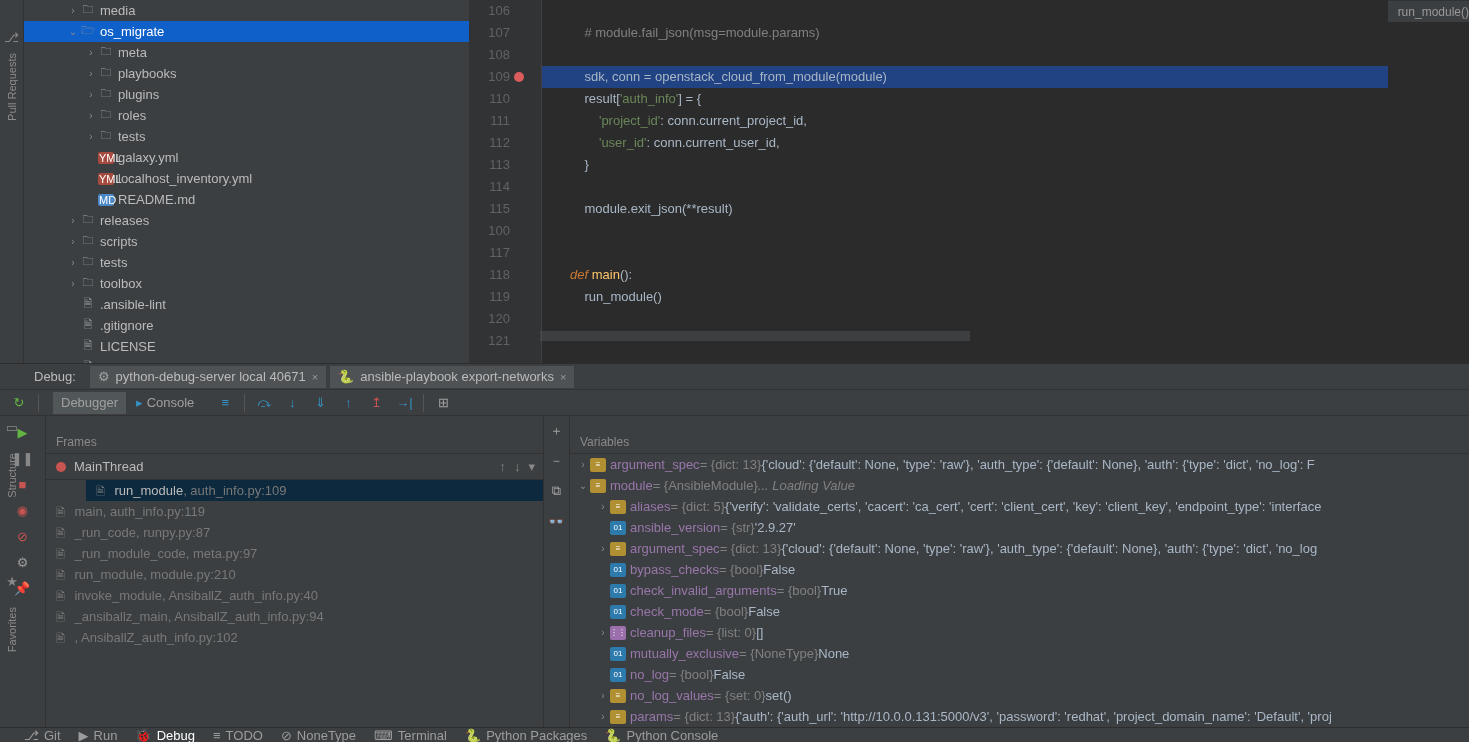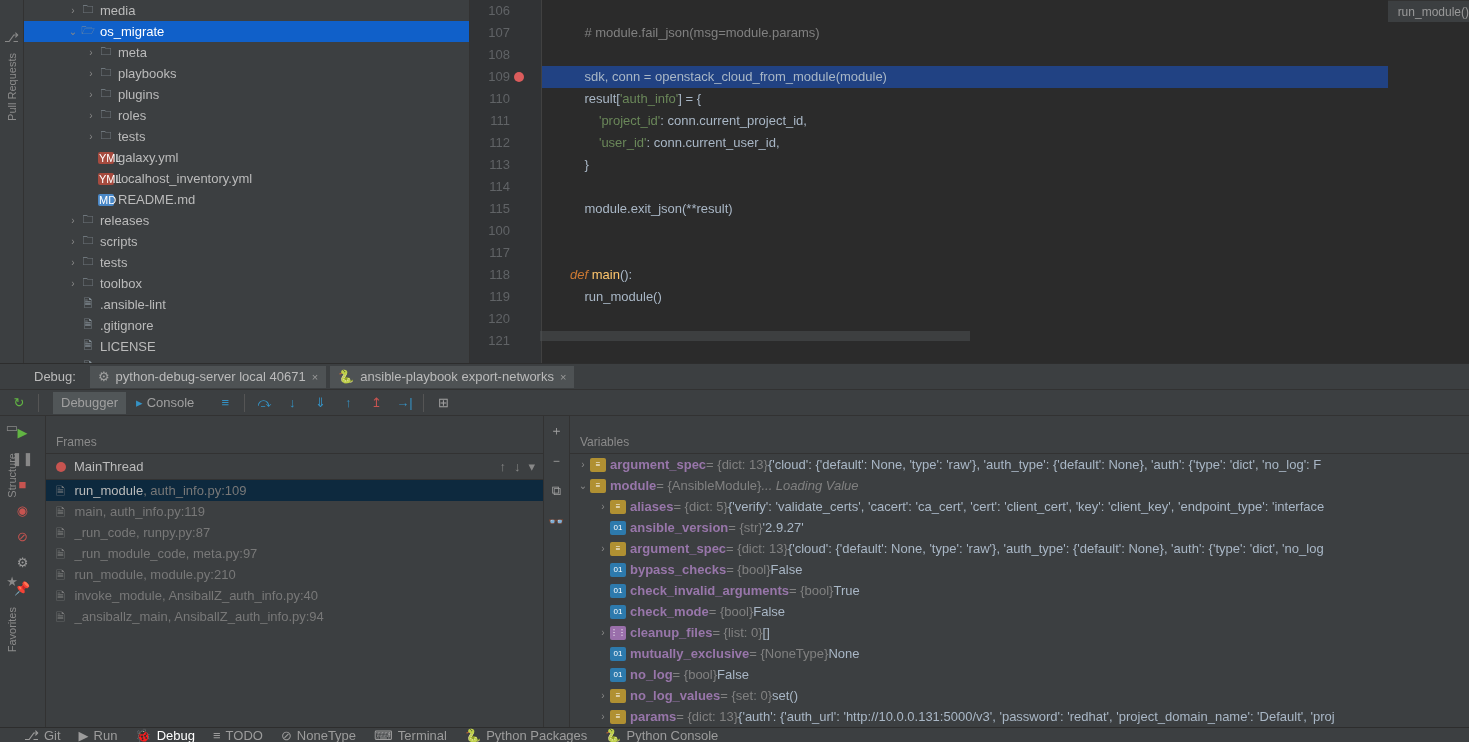--- a/index.html
+++ b/index.html
@@ -48,35 +48,35 @@
   .sep { width:1px; height:18px; background:#555; margin:0 2px;}
   .dbg-body { flex:1; display:flex; overflow:hidden;}
   .dbg-left { width:46px; background:#3c3f41; border-right:1px solid #323232; display:flex; flex-direction:column; align-items:center; padding-top:4px; gap:2px;}
   .dbg-left .b { width:24px; height:24px; display:flex; align-items:center; justify-content:center; cursor:pointer; color:#999;}
   .frames-pane { width:498px; background:#3c3f41; border-right:1px solid #323232; display:flex; flex-direction:column;}
   .pane-hdr { height:24px; line-height:24px; padding-left:10px; color:#8a8a8a; background:#3c3f41; border-bottom:1px solid #323232; font-size:12px;margin-top:14px;}
   .thread-row { height:26px; display:flex; align-items:center; padding-left:10px; gap:8px; background:#3c3f41; border-bottom:1px solid #323232;}
   .thread-row .dot { width:10px;height:10px;border-radius:50%; background:#c75450;}
   .thread-ctrls { margin-left:auto; margin-right:8px; display:flex; gap:8px; color:#888;}
   .frame { height:21px; line-height:21px; padding-left:10px; cursor:pointer; white-space:nowrap; overflow:hidden;}
-  .frame.sel { background:#0d293e; color:#fff;}
+  .frame.sel { background:#0d293e; color:#fff;margin-left:40px;}
   .frame .fn-name { color:#bbbbbb;}
   .frame.dim .fn-name, .frame.dim .loc { color:#787878;}
   .frame .loc { color:#787878;}
   .frame .fico { color:#888; margin-right:6px; font-size:11px;}
   .vars-strip { width:26px; background:#3c3f41; border-right:1px solid #323232; display:flex; flex-direction:column; align-items:center; padding-top:4px; gap:8px;}
   .vars-pane { flex:1; background:#3c3f41; display:flex; flex-direction:column; overflow:hidden;}
   .vars-body { flex:1; overflow:hidden; font-family:'JetBrains Mono','Consolas',monospace; font-size:12.5px; line-height:21px;}
   .var-row { height:21px; display:flex; align-items:center; white-space:nowrap; padding-left:6px; cursor:pointer;}
   .var-row .chev { width:14px; color:#888; font-size:10px; text-align:center;}
   .var-row .vico { width:16px; height:14px; line-height:14px; text-align:center; font-size:8px; border-radius:2px; margin-right:4px; color:#fff;}
   .vico.dict { background:#b09032;}
   .vico.prim { background:#2d7aad;}
   .vico.list { background:#9a6fab;}
-  .var-name { color:#9876aa;font-weight:bold;}
+  .var-name { color:#9876aa;}
   .var-type { color:#808080;}
   .var-val { color:#a9b7c6;}
   .var-load { color:#808080; font-style:italic;}
   
   .bottom-bar { height:22px; background:#3c3f41; border-top:1px solid #2d2d2d; display:flex; align-items:center; gap:18px; padding-left:24px; font-size:12px; color:#9c9c9c;}
   .bottom-bar .bi-item { display:flex; align-items:center; gap:5px; cursor:pointer;}
   .bottom-bar .bi-item.active { color:#fff;}
   .left-strip2 { position:absolute; left:0; top:420px; width:24px; display:flex; flex-direction:column; align-items:center; gap:18px;}
   .left-strip2 .vtxt { writing-mode:vertical-lr; transform:rotate(180deg); font-size:11px; color:#8c8c8c; cursor:pointer;}
 </style>
@@ -306,20 +306,24 @@
      <span class="fn-name">run_module</span><span class="loc">, module.py:210</span>
    </div>
           <div class="frame dim">
      <span class="fico">🗎</span>
      <span class="fn-name">invoke_module</span><span class="loc">, AnsiballZ_auth_info.py:40</span>
    </div>
           <div class="frame dim">
      <span class="fico">🗎</span>
      <span class="fn-name">_ansiballz_main</span><span class="loc">, AnsiballZ_auth_info.py:94</span>
    </div>
+          <div class="frame dim">
+     <span class="fico">🗎</span>
+     <span class="fn-name"><module></module></span><span class="loc">, AnsiballZ_auth_info.py:102</span>
+   </div>
         </div>
     </div>
     <div class="vars-strip">
       <div class="tbtn">＋</div>
       <div class="tbtn">－</div>
       <div class="tbtn">⧉</div>
       <div class="tbtn">👓</div>
     </div>
     <div class="vars-pane">
       <div class="pane-hdr">Variables</div>

